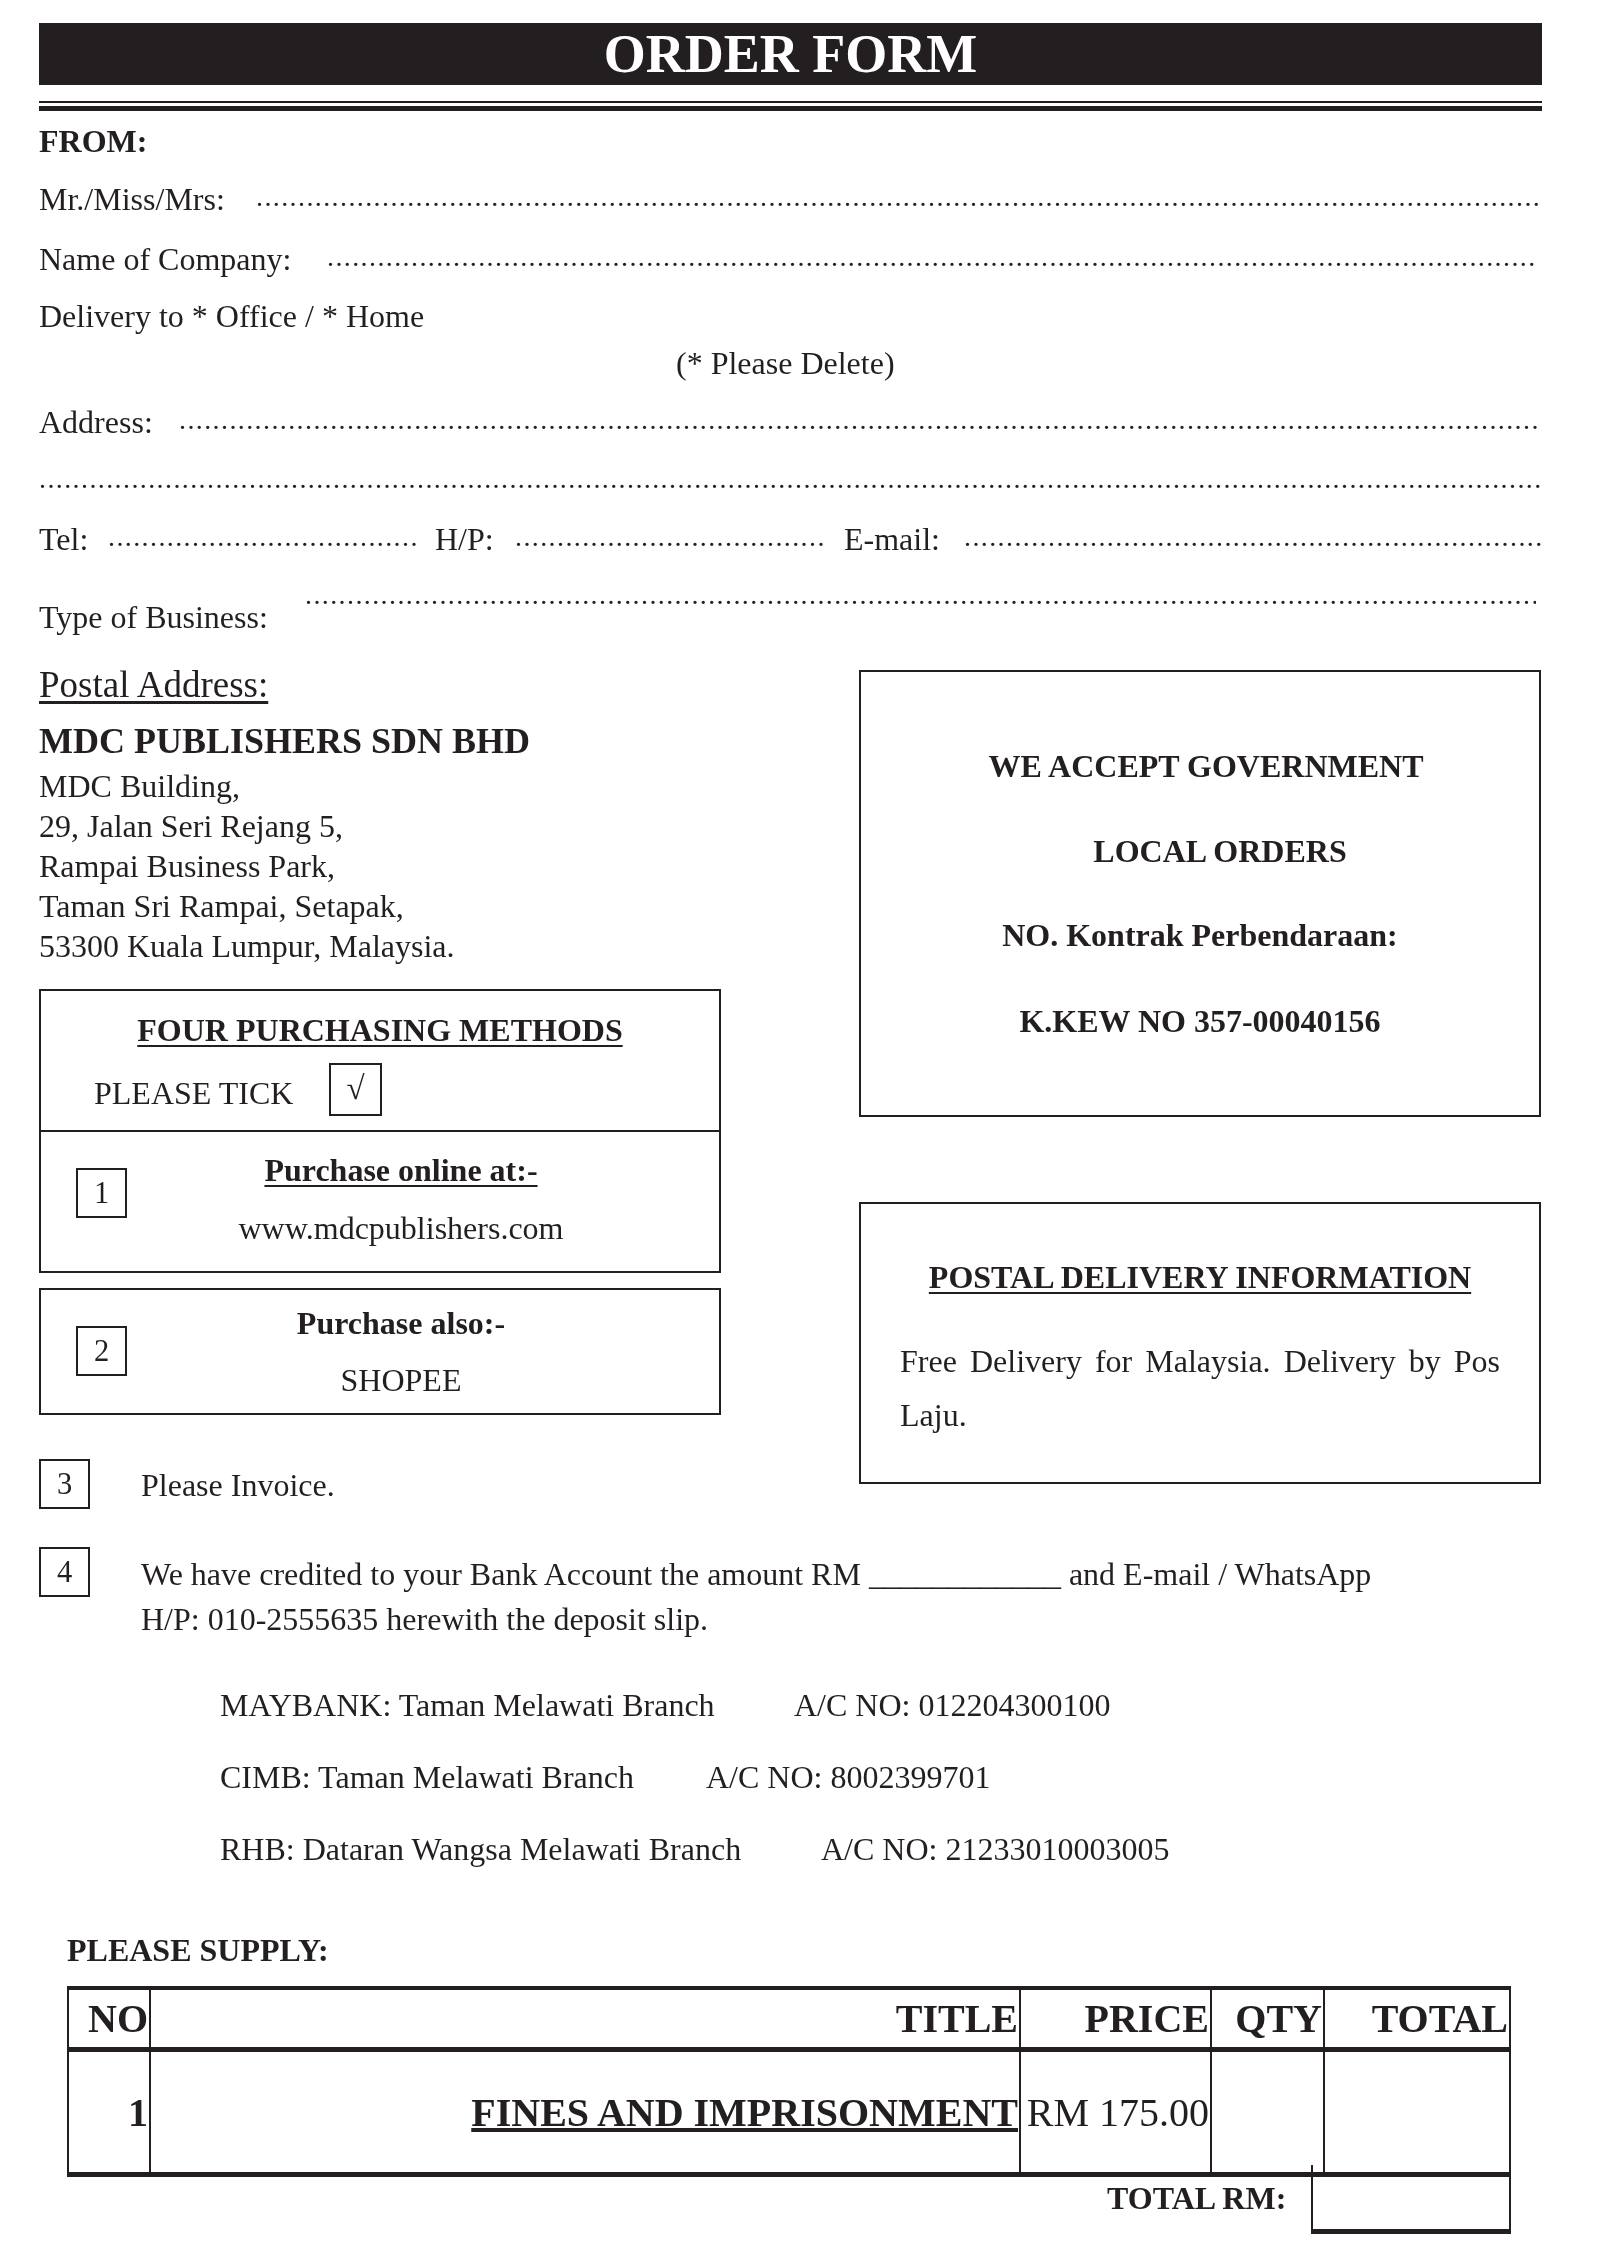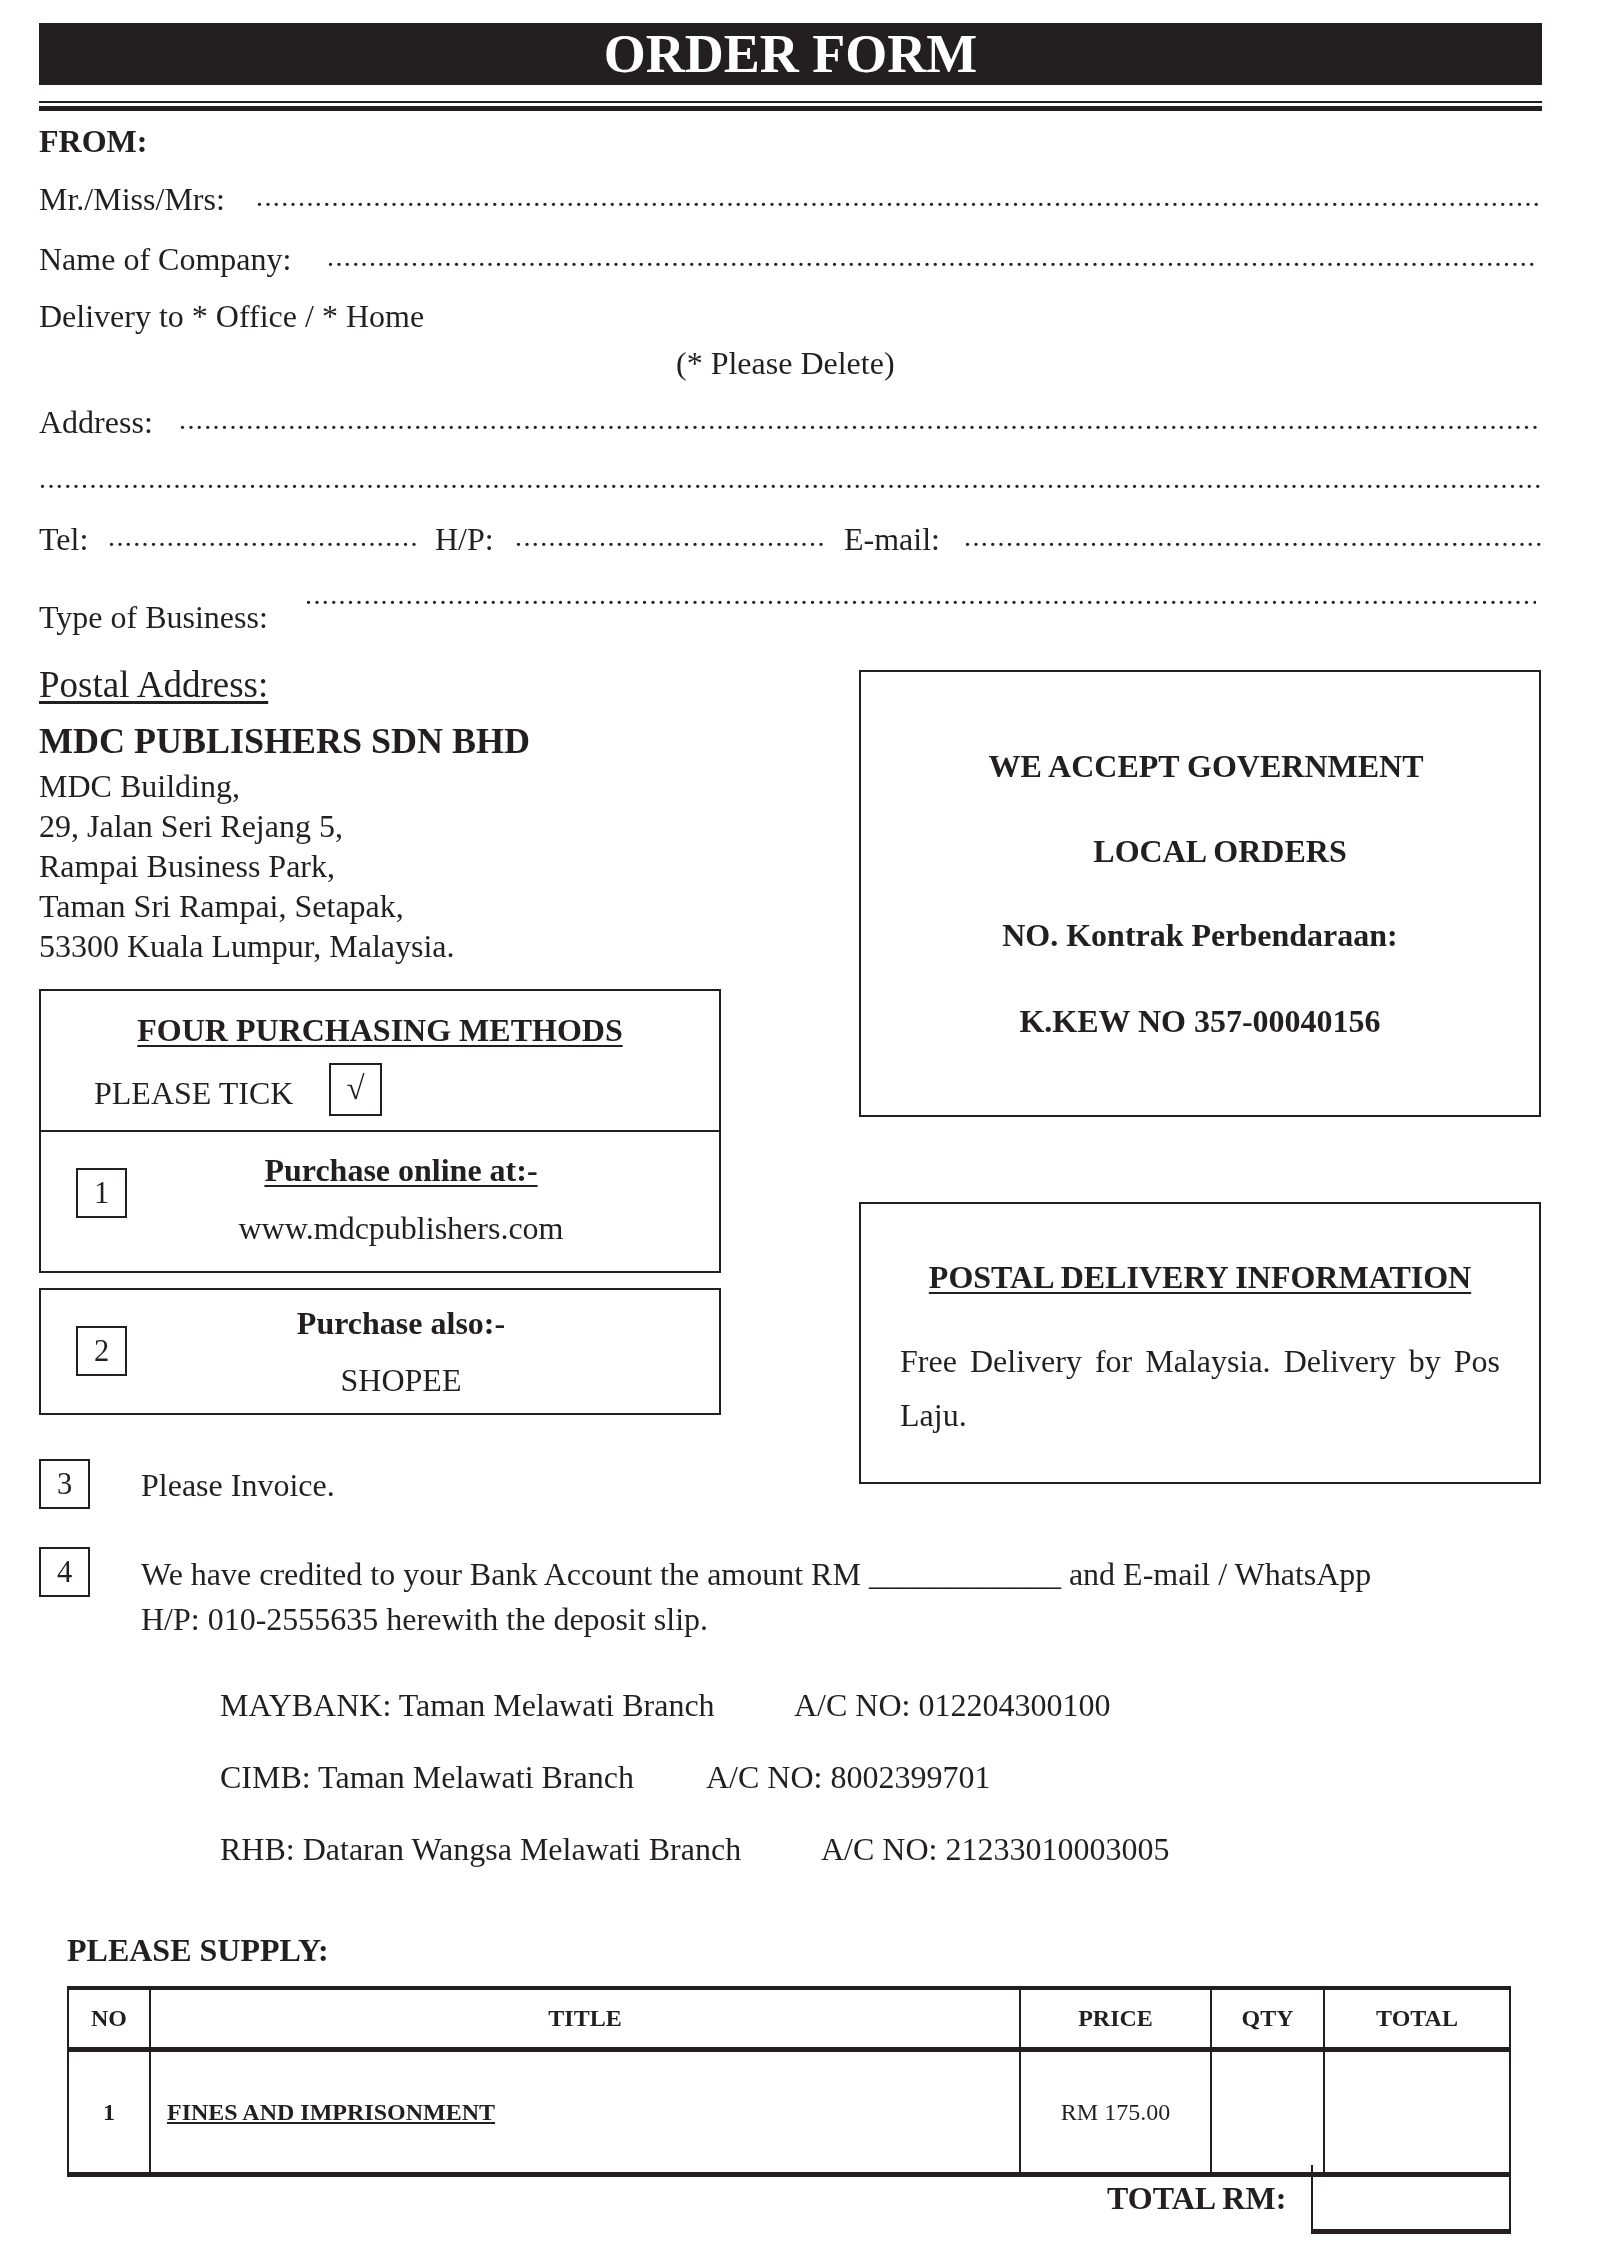--- a/index.html
+++ b/index.html
@@ -12,21 +12,21 @@
   .rule2 { left:39px; top:106px; width:1503px; height:4.8px; background:#231f20; }
   .t { font-size:32px; white-space:nowrap; }
   .b { font-weight:bold; }
   .dots { overflow:hidden; white-space:nowrap; letter-spacing:1.4px; font-size:28px; }
   .box { border:2.1px solid #231f20; box-sizing:border-box; }
   .u { text-decoration:underline; text-decoration-thickness:2.1px; text-underline-offset:4.2px; }
   .c { text-align:center; }
   .numbox { width:51px; height:50px; border:2.1px solid #231f20; box-sizing:border-box;
             font-size:30.5px; text-align:center; line-height:46px; }
   table.supply { border-collapse:collapse; position:absolute; left:67px; top:1986px; width:1444px; }
-  table.supply td, table.supply th { border:2.1px solid #231f20; font-size:24px; font-weight:bold; }
+  table.supply td, table.supply th { border:2.1px solid #231f20; font-size:40px; font-weight:bold;text-align:right; }
   table.supply th { height:55px; border-bottom:5.5px solid #231f20; border-top:4.2px solid #231f20; }
   table.supply tr.row td { height:118px; border-bottom:5.5px solid #231f20; }
 </style>
 </head>
 <body>
 
 <div class="abs hdr">ORDER FORM</div>
 <div class="abs rule1"></div>
 <div class="abs rule2"></div>
 

